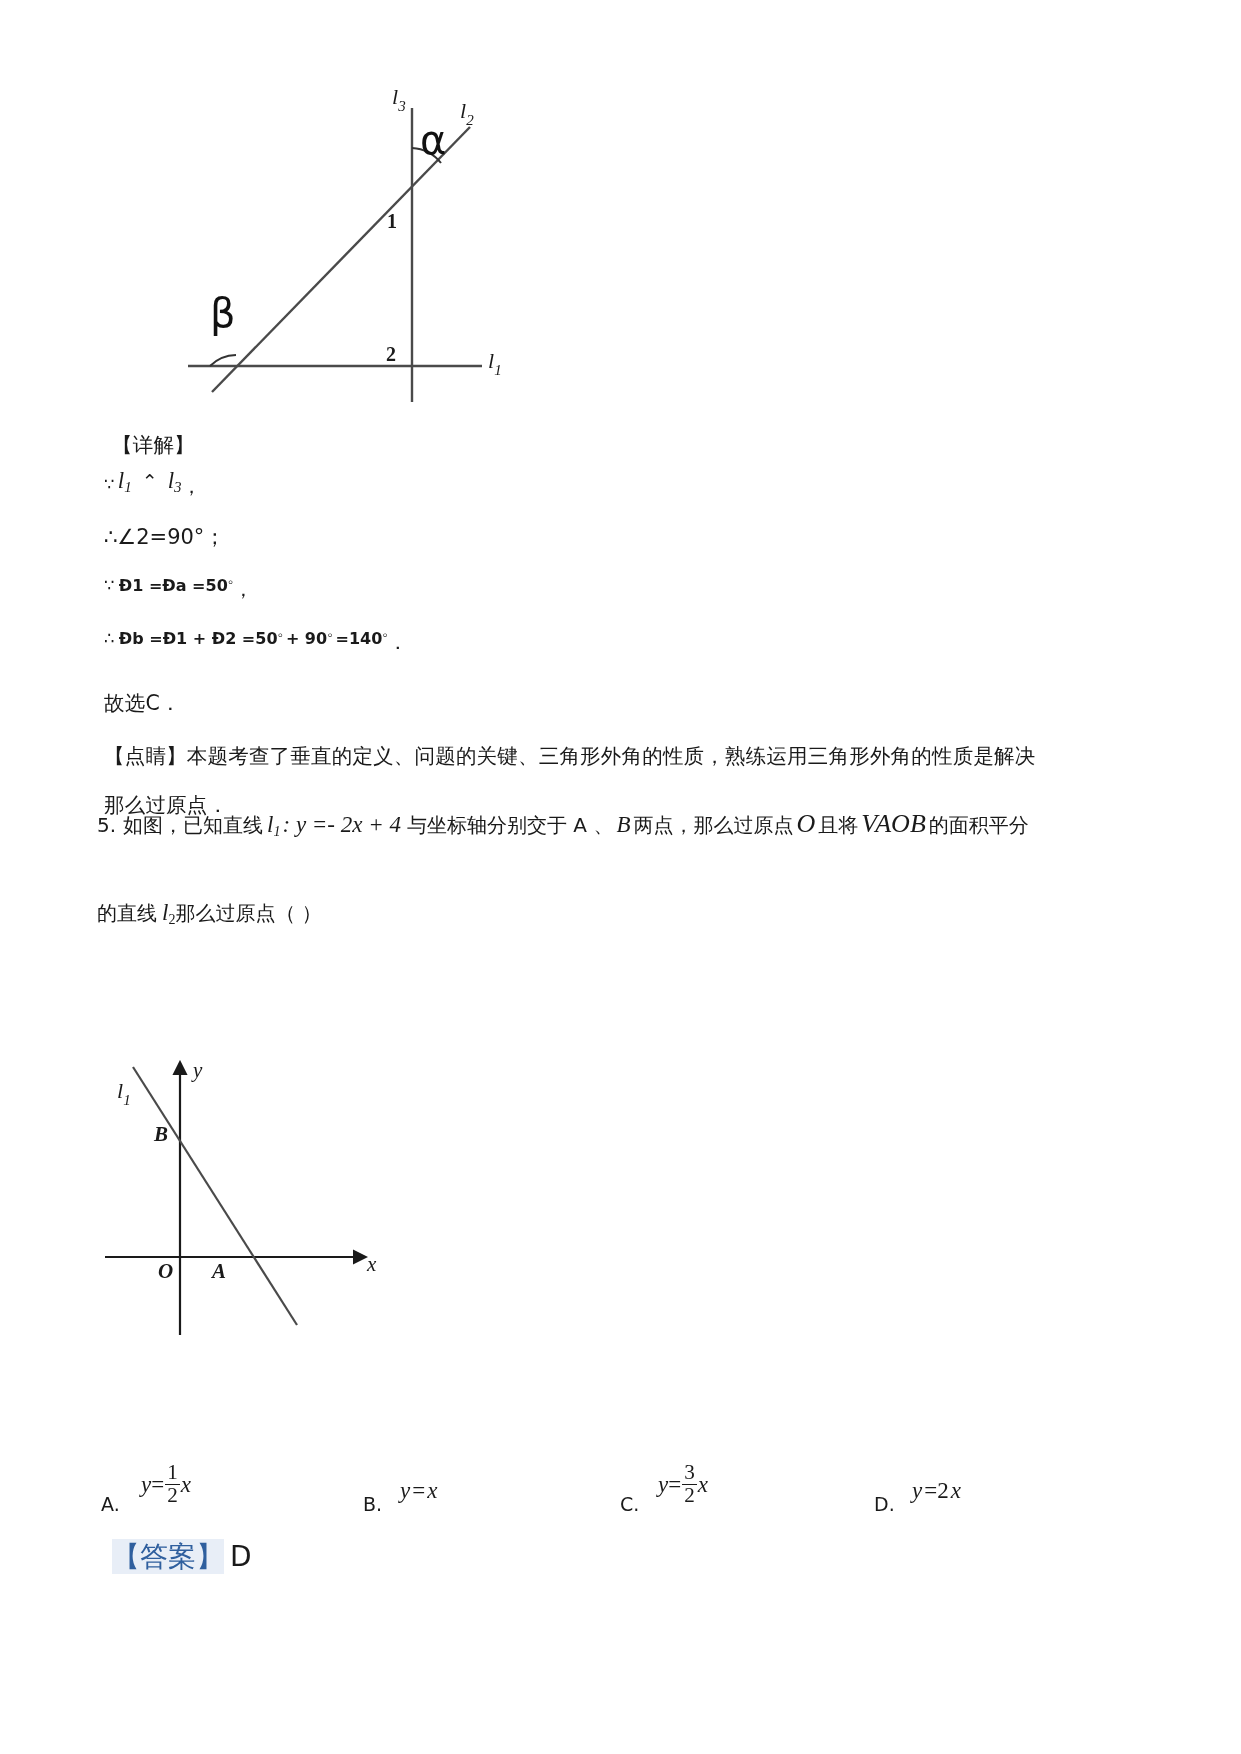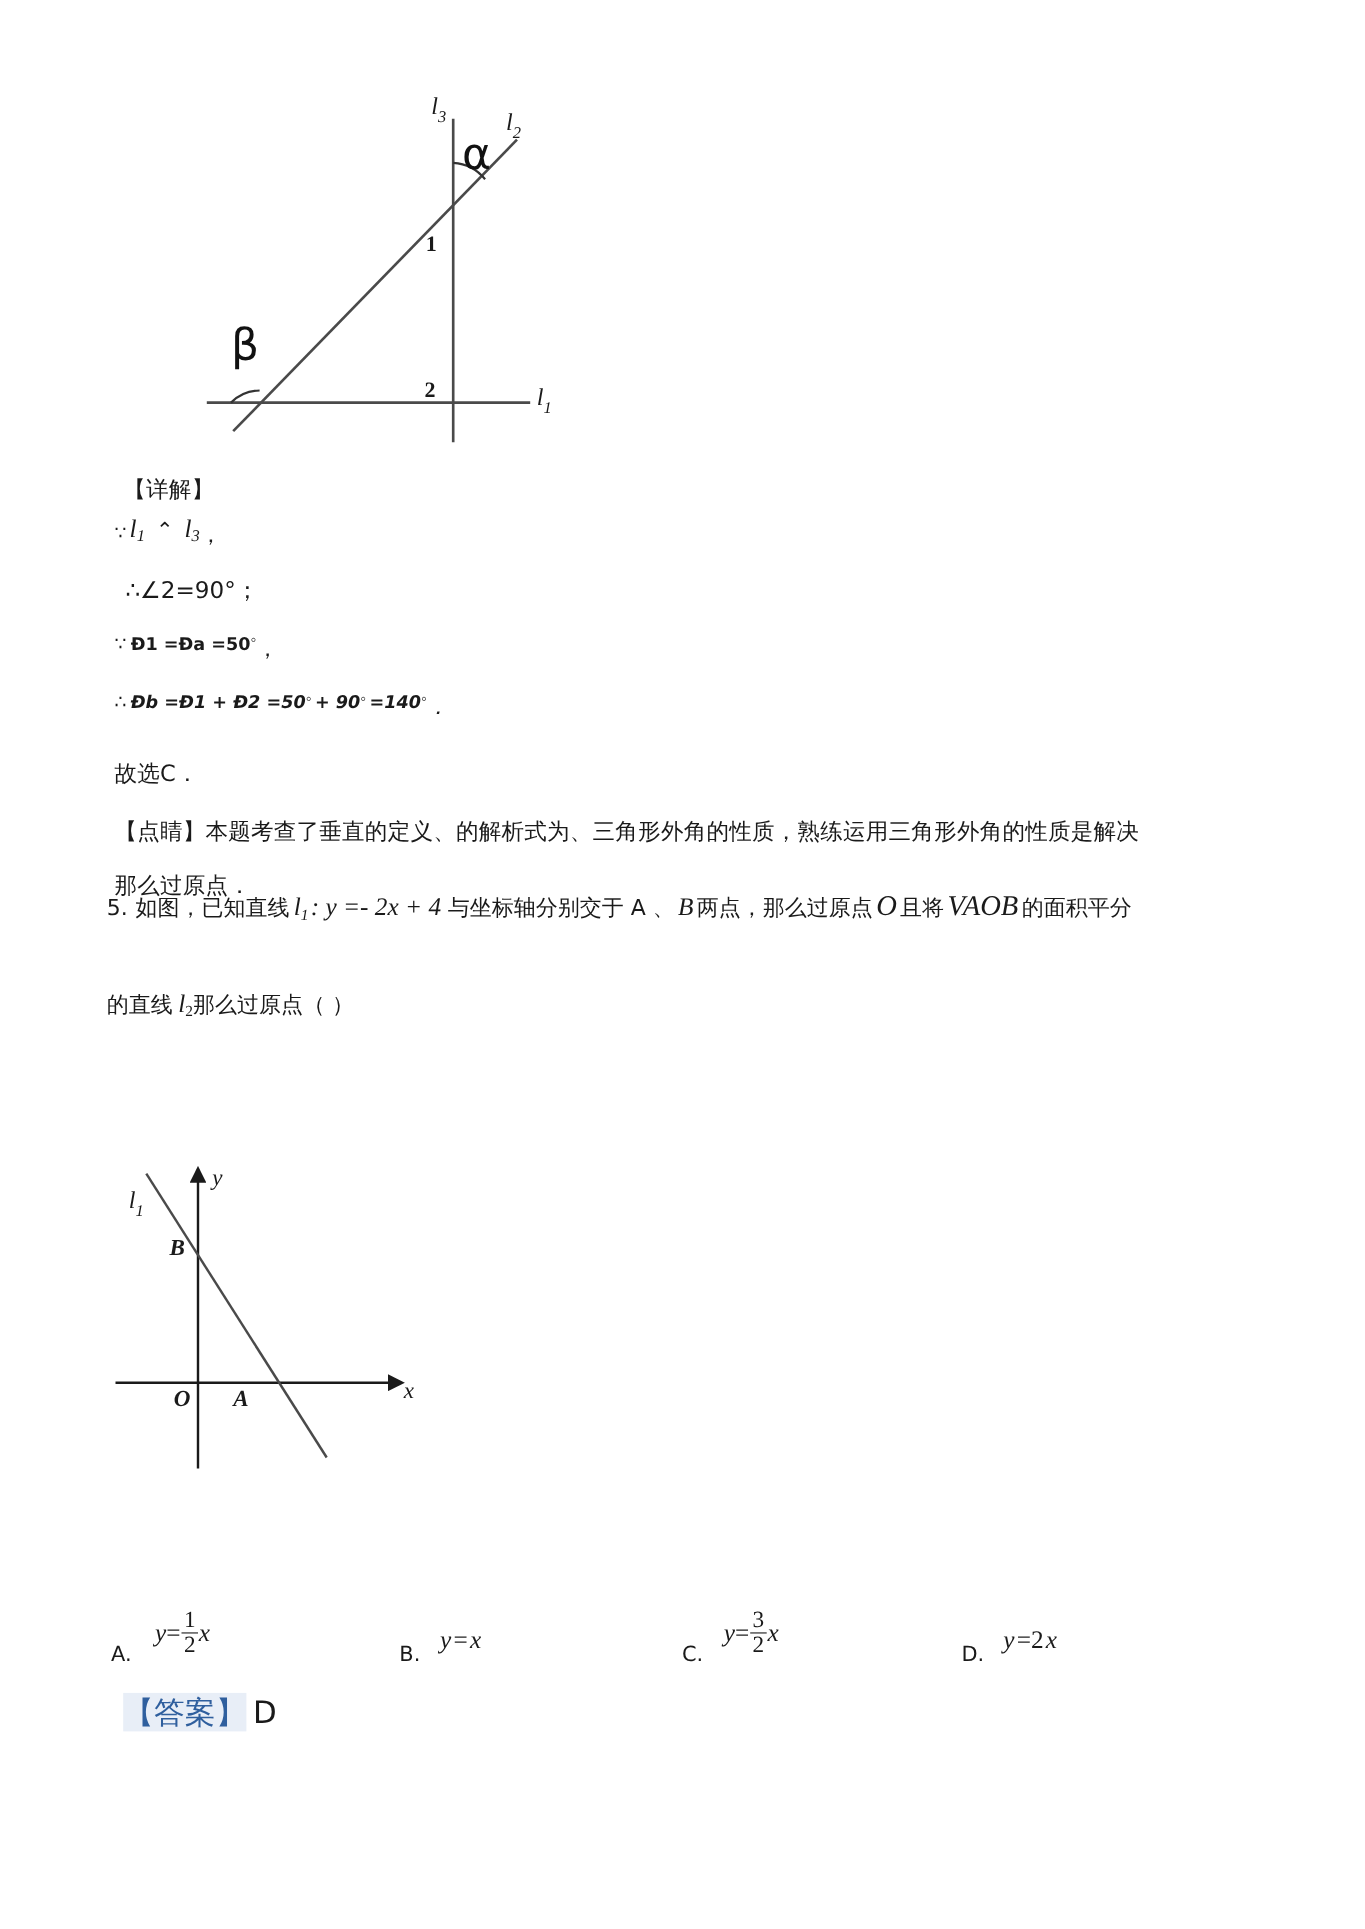--- a/index.html
+++ b/index.html
@@ -202,33 +202,33 @@
       <text class="fignum" x="216" y="291">2</text>
     </svg>
   </div>
 
   <div class="para" style="left:112px; top:421px;">【详解】</div>
 
   <div class="tline" style="left:104px; top:467px;">
     <span class="therefore" style="font-size:17px; vertical-align:-2px;">∵</span><span class="mathital bigmath" style="margin-left:3px;">l</span><span class="mathital" style="font-size:15px; vertical-align:-4px;">1</span><span style="margin:0 10px; font-size:19px;">⌃</span><span class="mathital bigmath">l</span><span class="mathital" style="font-size:15px; vertical-align:-4px;">3</span><span class="comma-low" style="font-family:'DejaVu Sans',sans-serif;">，</span>
   </div>
 
-  <div class="tline" style="left:104px; top:525px; font-size:21px; font-family:'DejaVu Sans',sans-serif;margin-left:10px;">∴∠2=90°；</div>
+  <div class="tline" style="left:104px; top:525px; font-size:21px; font-family:'DejaVu Sans',sans-serif;">∴∠2=90°；</div>
 
   <div class="tline" style="left:104px; top:572px;">
     <span class="therefore" style="font-size:17px;">∵</span><span class="mangled" style="margin-left:4px;">Đ1 =Đa  =50</span><span class="deg mangled">◦</span><span class="comma-low" style="font-family:'DejaVu Sans',sans-serif;">，</span>
   </div>
 
-  <div class="tline" style="left:104px; top:625px;font-style:italic;">
+  <div class="tline" style="left:104px; top:625px;">
     <span class="therefore" style="font-size:17px;">∴</span><span class="mangled" style="margin-left:4px;">Đb  =Đ1 + Đ2 =50</span><span class="deg mangled">◦</span><span class="mangled" style="margin-left:3px;">+ 90</span><span class="deg mangled">◦</span><span class="mangled" style="margin-left:3px;">=140</span><span class="deg mangled">◦</span><span class="comma-low" style="font-family:'DejaVu Sans',sans-serif;">．</span>
   </div>
 
   <div class="para" style="left:104px; top:679px;">故选C．</div>
 
-  <div class="para" style="left:104px; top:732px;">【点睛】本题考查了垂直的定义、的解析式为、三角形外角的性质，熟练运用三角形外角的性质是解决</div>
+  <div class="para" style="left:104px; top:732px;">【点睛】本题考查了垂直的定义、问题的关键、三角形外角的性质，熟练运用三角形外角的性质是解决</div>
   <div class="para" style="left:104px; top:781px;">那么过原点．</div>
 
   <div class="tline" style="left:97px; top:808px;">
     <span class="cjk">5.</span><span class="cjk" style="margin-left:7px;">如图，已知直线</span><span class="mathital bigmath" style="margin-left:4px;">l</span><span class="mathital" style="font-size:14px; vertical-align:-4px;">1</span><span class="mathital bigmath" style="margin-left:2px;">: y =- 2x + 4</span><span class="cjk" style="margin-left:6px;">与坐标轴分别交于 A 、</span><span class="mathital bigmath" style="margin:0 3px;">B</span><span class="cjk">两点，那么过原点</span><span class="mathital" style="font-size:26px; margin:0 3px;">O</span><span class="cjk">且将</span><span class="mathital" style="font-size:26px; margin:0 3px;">VAOB</span><span class="cjk">的面积平分</span>
   </div>
 
   <div class="tline" style="left:97px; top:899px;">
     <span class="cjk">的直线</span><span class="mathital bigmath" style="margin-left:5px;">l</span><span style="font-size:14px; vertical-align:-4px;">2</span><span class="cjk">那么过原点（      ）</span>
   </div>
 

